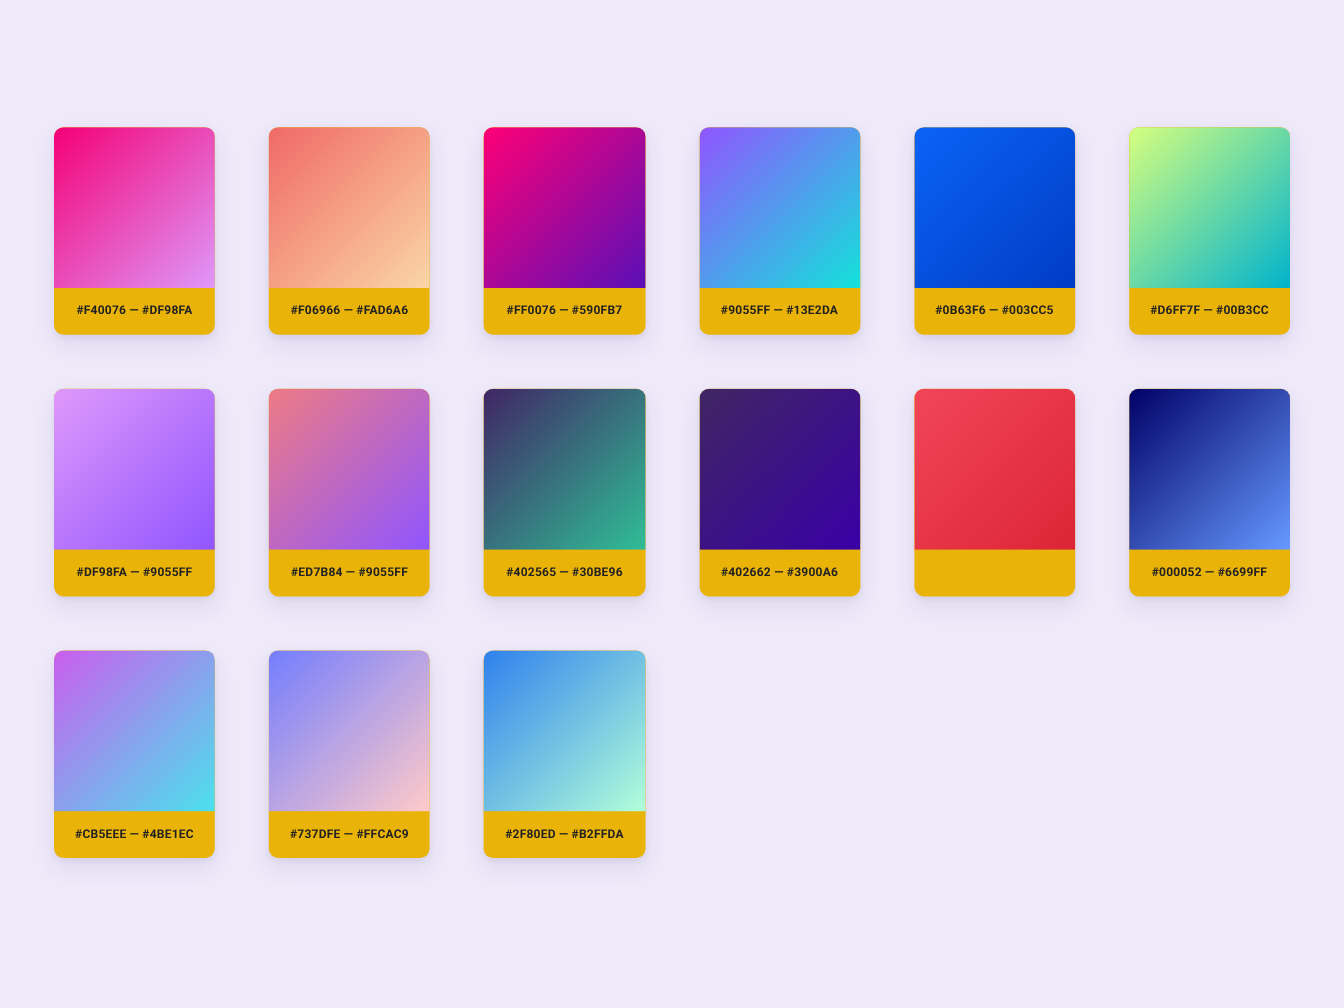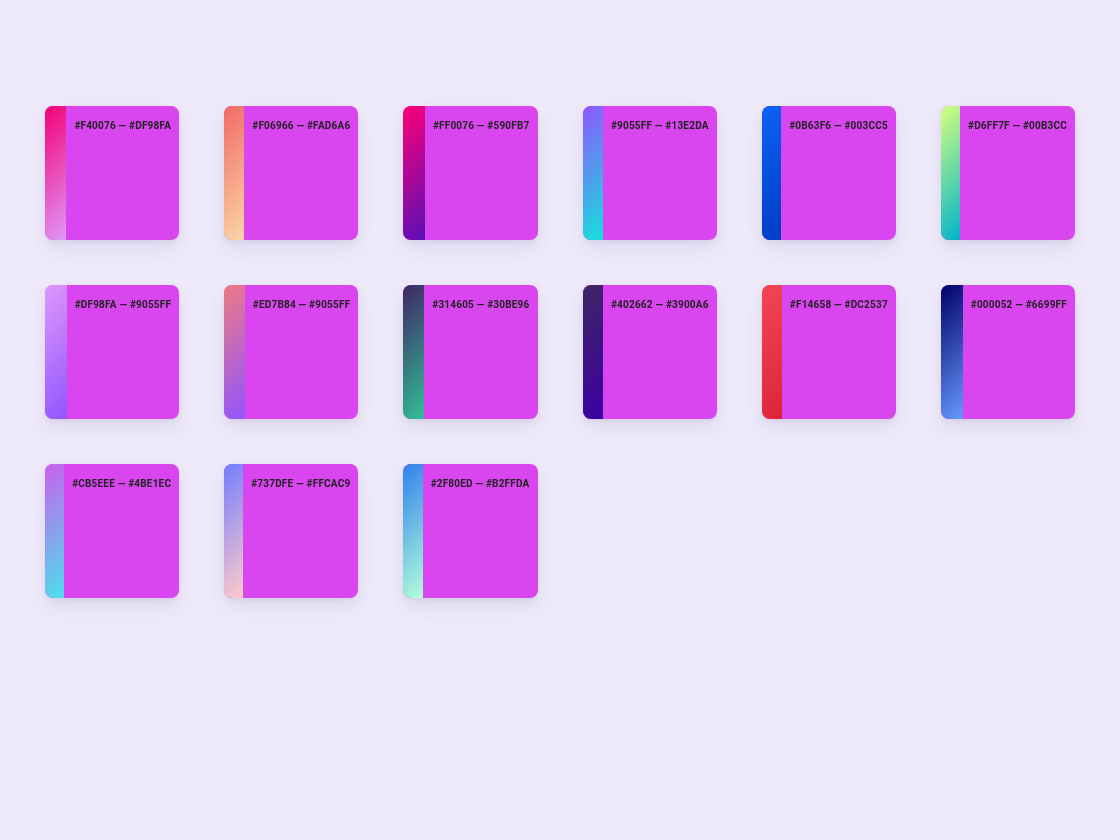--- a/index.html
+++ b/index.html
@@ -10,26 +10,26 @@
     font-family: -apple-system, BlinkMacSystemFont, "Segoe UI", Roboto, Helvetica, Arial, sans-serif;
     padding: 106px 45px 0 45px;
   }
   .grid {
     display: grid;
     grid-template-columns: repeat(6, 1fr);
     column-gap: 45px;
     row-gap: 45px;
   }
   .card {
-    background: #d946ef;
+    background: #eab308;
     border-radius: 8px;
     overflow: hidden;
     box-shadow: 0 8px 18px rgba(60,45,120,0.10), 0 2px 4px rgba(60,45,120,0.06);
     display: flex;
-    flex-direction: row;
+    flex-direction: column;
   }
   .swatch {
     width: 100%;
     height: 134px;
   }
   .label {
     padding: 14px 8px;
     text-align: center;
     font-size: 10px;
     font-weight: 700;
@@ -69,29 +69,28 @@
     <div class="card">
       <div class="swatch" style="background: linear-gradient(135deg, rgb(223, 152, 250) 0%, rgb(144, 85, 255) 100%);"></div>
       <div class="label">#DF98FA — #9055FF</div>
     </div>
     <div class="card">
       <div class="swatch" style="background: linear-gradient(135deg, rgb(237, 123, 132) 0%, rgb(144, 85, 255) 100%);"></div>
       <div class="label">#ED7B84 — #9055FF</div>
     </div>
     <div class="card">
       <div class="swatch" style="background: linear-gradient(135deg, rgb(64, 37, 101) 0%, rgb(48, 190, 150) 100%);"></div>
-      <div class="label">#314605 — #30BE96</div>
+      <div class="label">#402565 — #30BE96</div>
     </div>
     <div class="card">
       <div class="swatch" style="background: linear-gradient(135deg, rgb(64, 38, 98) 0%, rgb(57, 0, 166) 100%);"></div>
       <div class="label">#402662 — #3900A6</div>
     </div>
     <div class="card">
       <div class="swatch" style="background: linear-gradient(135deg, rgb(241, 70, 88) 0%, rgb(220, 37, 55) 100%);"></div>
-      <div class="label">#F14658 — #DC2537</div>
     </div>
     <div class="card">
       <div class="swatch" style="background: linear-gradient(135deg, rgb(0, 0, 102) 0%, rgb(102, 153, 255) 100%);"></div>
       <div class="label">#000052 — #6699FF</div>
     </div>
     <div class="card">
       <div class="swatch" style="background: linear-gradient(135deg, rgb(203, 94, 238) 0%, rgb(75, 225, 236) 100%);"></div>
       <div class="label">#CB5EEE — #4BE1EC</div>
     </div>
     <div class="card">

